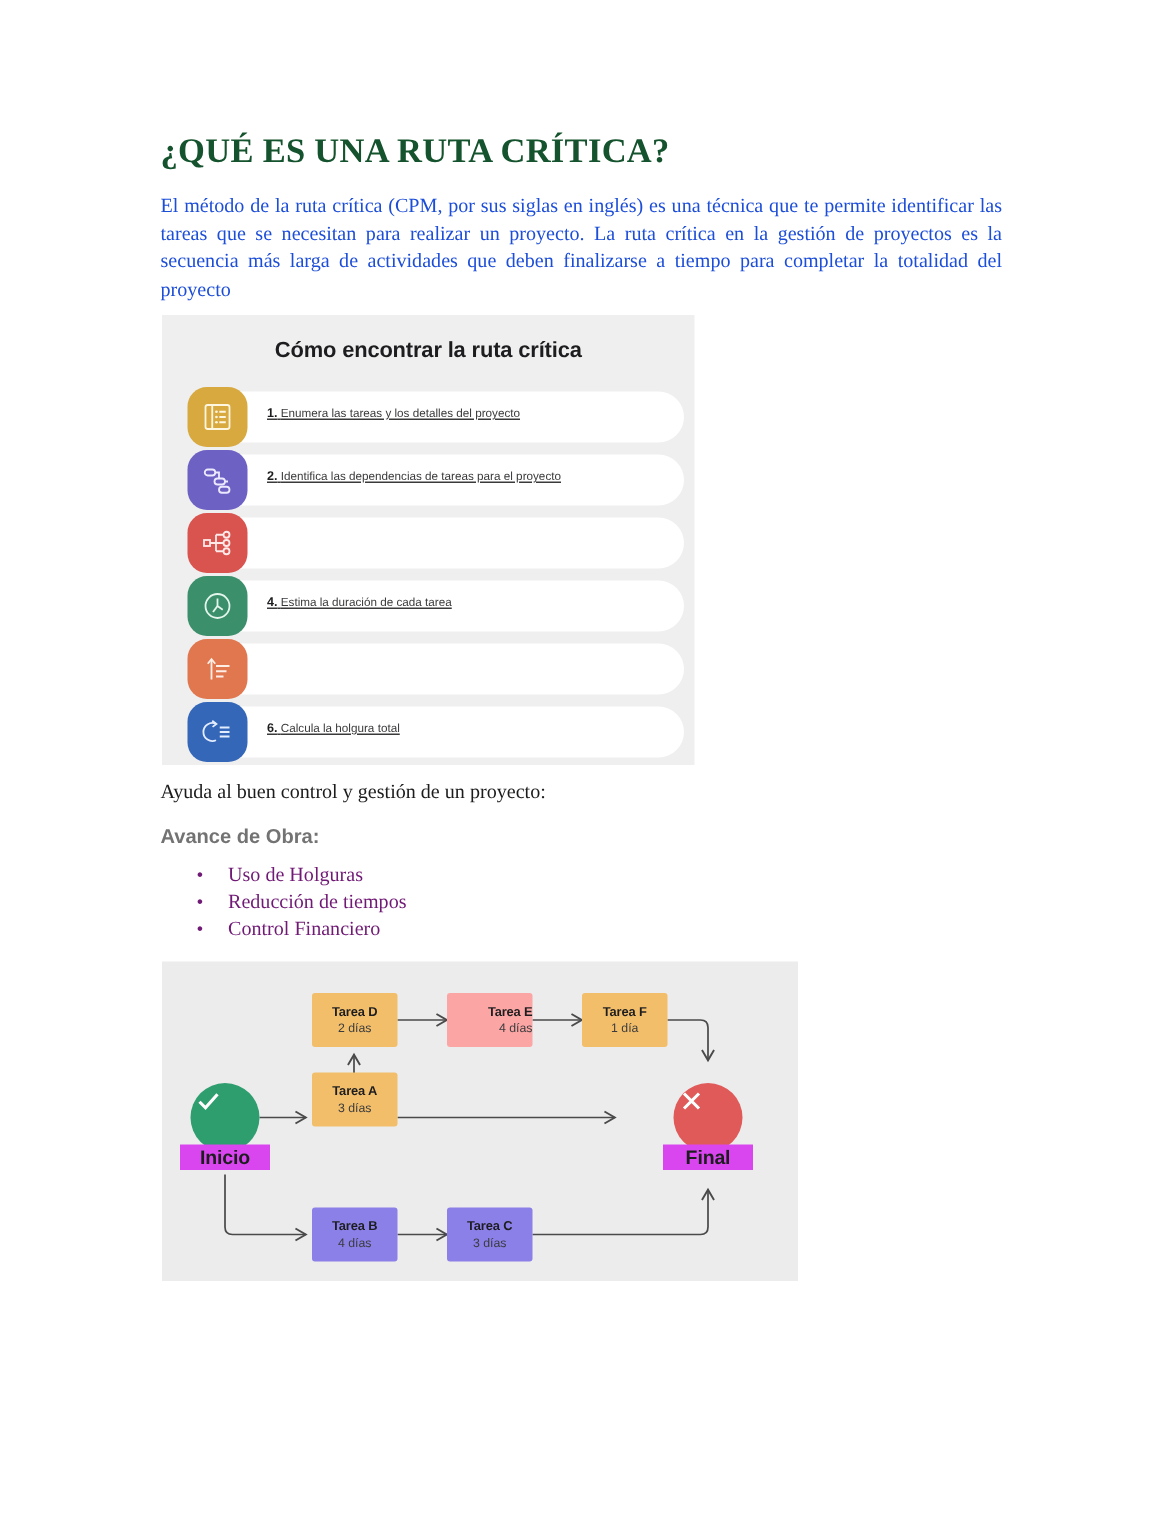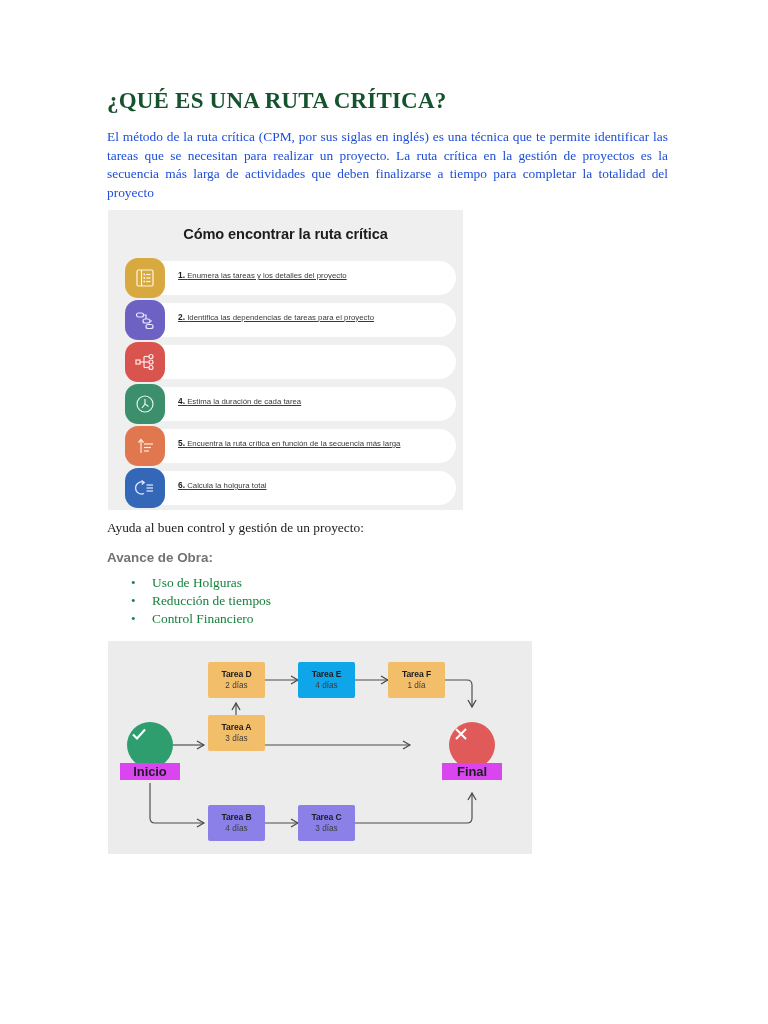--- a/index.html
+++ b/index.html
@@ -140,21 +140,21 @@
   .bullets {
     position: absolute;
     left: 107px;
     top: 574px;
     width: 400px;
     margin: 0;
     padding: 0;
     list-style: none;
     font-family: "Liberation Serif", serif;
     font-size: 13.4px;
-    color: #15803d;
+    color: #701a75;
   }
   .bullets li {
     position: relative;
     height: 18px;
     line-height: 18px;
     padding-left: 45px;
   }
   .bullets li::before {
     content: "\2022";
     position: absolute;
@@ -306,24 +306,20 @@
         <div class="step-card"></div>
         <div class="step-icon" style="background:#e0774f">
           <svg width="24" height="24" viewBox="0 0 24 24" fill="none" stroke="#ffeee5" stroke-width="1.2">
             <path d="M8 19 L8 6"></path>
             <path d="M5.5 8.5 L8 5.5 L10.5 8.5"></path>
             <line x1="11" y1="10" x2="20" y2="10"></line>
             <line x1="11" y1="13.5" x2="18" y2="13.5"></line>
             <line x1="11" y1="17" x2="16" y2="17"></line>
           </svg>
         </div>
-        <div class="step-text">
-          <span class="step-num">5.</span>
-          <span>Encuentra la ruta crítica en función de la secuencia más larga</span>
-        </div>
       </div>
 
       <div class="step-row">
         <div class="step-card"></div>
         <div class="step-icon" style="background:#3567b8">
           <svg width="24" height="24" viewBox="0 0 24 24" fill="none" stroke="#e4edff" stroke-width="1.2">
             <path d="M11 6.5 A6 6 0 1 0 11 17.5"></path>
             <path d="M8.5 4.5 L11.3 6.6 L8.7 8.6"></path>
             <line x1="13.5" y1="9" x2="20" y2="9"></line>
             <line x1="13.5" y1="12" x2="20" y2="12"></line>
@@ -383,21 +379,21 @@
         <path d="M6 12.5 L10 16.5 L18 7.5"></path>
       </svg>
     </div>
     <div class="endpoint-label" style="left:12px; top:122px; width:60px;">Inicio</div>
 
     <div class="node-box" style="left:100px; top:21px; background:#f2be6a;">
       <div class="nb-title">Tarea D</div>
       <div class="nb-sub">2 días</div>
     </div>
 
-    <div class="node-box" style="left:190px; top:21px; background:#0ea5e9;">
+    <div class="node-box" style="left:190px; top:21px; background:#fca5a5;text-align:right;">
       <div class="nb-title">Tarea E</div>
       <div class="nb-sub">4 días</div>
     </div>
 
     <div class="node-box" style="left:280px; top:21px; background:#f2be6a;">
       <div class="nb-title">Tarea F</div>
       <div class="nb-sub">1 día</div>
     </div>
 
     <div class="node-box" style="left:100px; top:74px; background:#f2be6a;">

